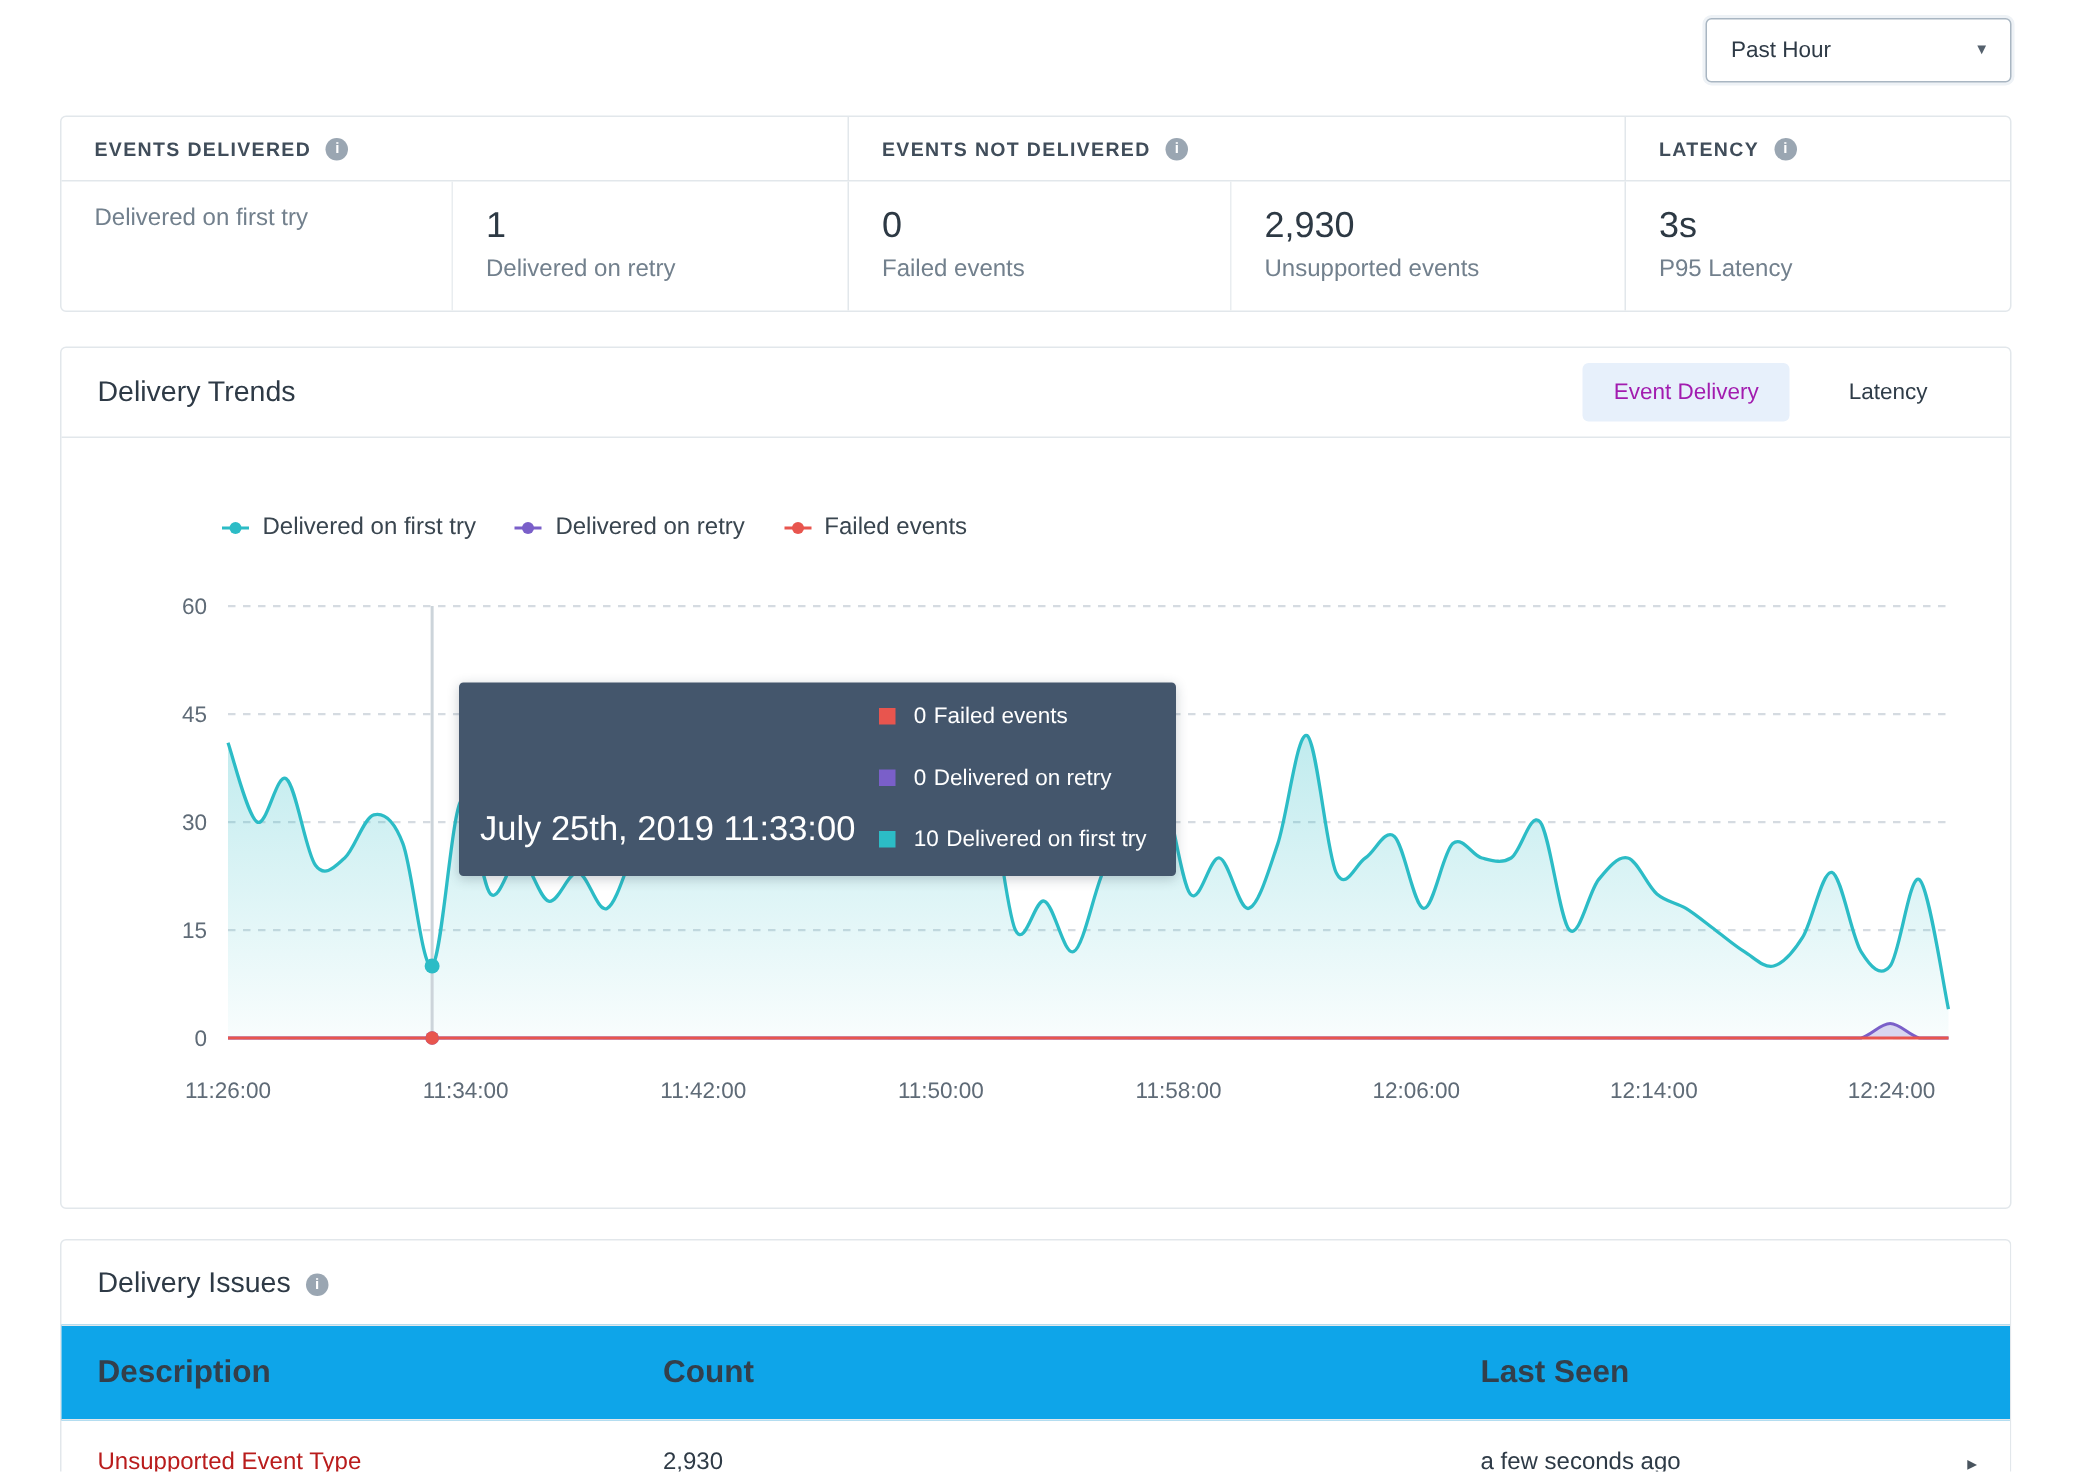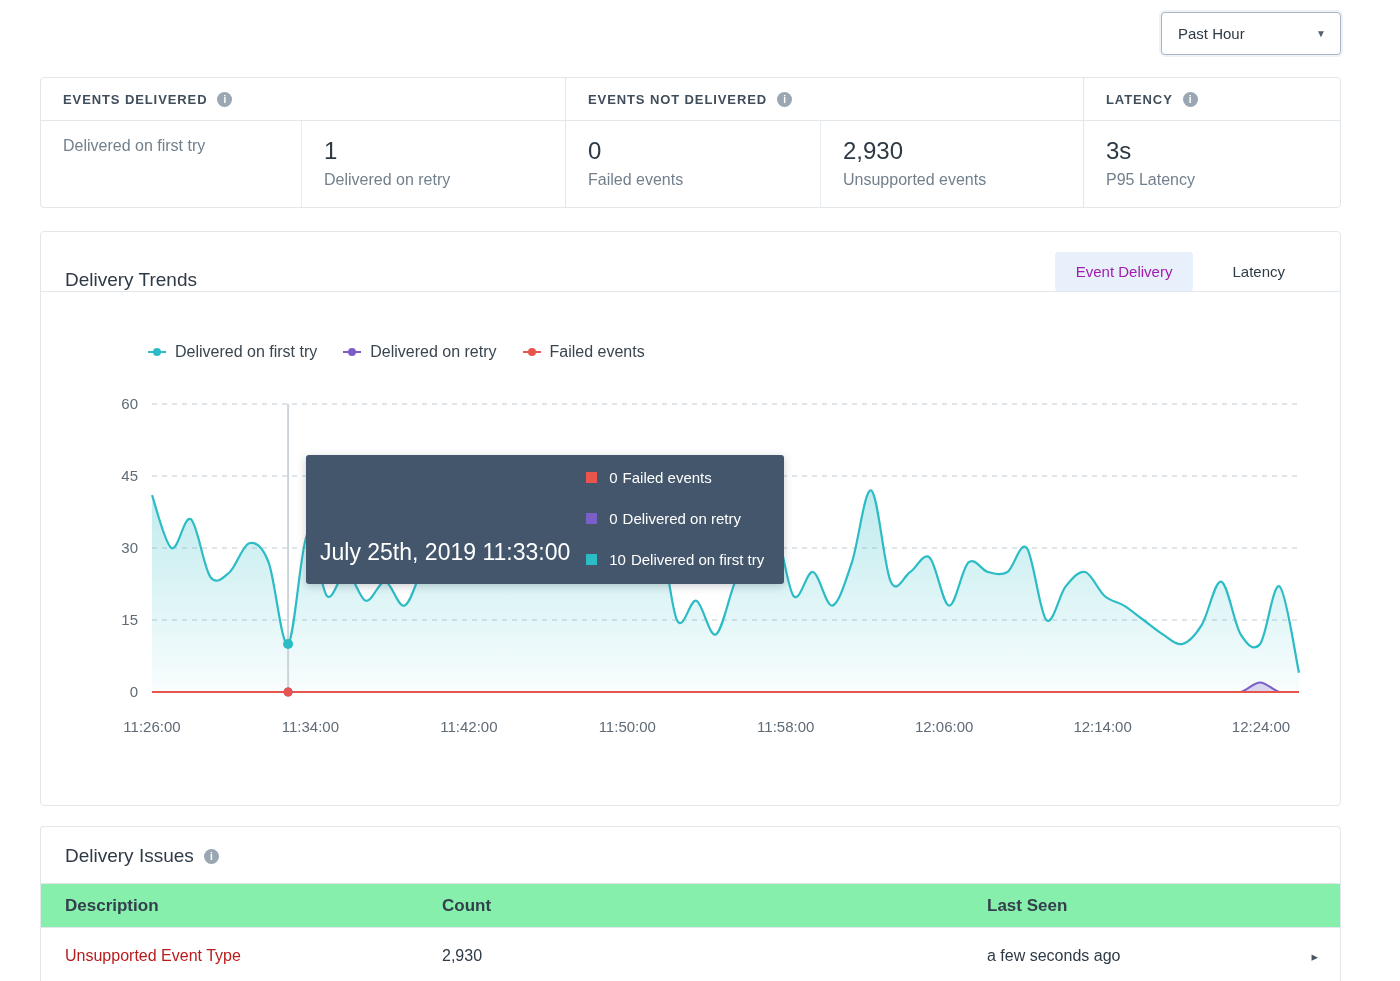--- a/index.html
+++ b/index.html
@@ -2,21 +2,21 @@
 <html><head>
 <meta charset="utf-8">
 <style>
   * { box-sizing: border-box; margin: 0; padding: 0; }
   html,body { width: 1400px; height: 981px; overflow: hidden; background: #fff;
     font-family: "Liberation Sans", sans-serif; color: #2e3a46; }
   .page { width: 1400px; height: 981px; position: relative; }
 
   
   .topbar { height: 66px; display: flex; justify-content: flex-end; padding: 12px 59px 0 40px; }
-  .dropdown { width: 180px; height: 43px; background: #fff; border: 1px solid #a9b6c2;
+  .dropdown { width: 204px; height: 43px; background: #fff; border: 1px solid #a9b6c2;
     border-radius: 4px; box-shadow: 0 0 0 2px #eef2f6; display: flex; align-items: center;
     justify-content: space-between; padding: 0 14px 0 16px; font-size: 15px; cursor: pointer; }
   .caret { font-size: 10px; color: #55616d; }
 
   
   .card { margin: 0 59px 0 40px; width: 1301px; background: #fff;
     border: 1px solid #e2e7eb; border-radius: 4px; }
 
   
   .stats-card { margin-top: 11px; }
@@ -31,21 +31,21 @@
   .stats-values { display: grid; grid-template-columns: 261px 264px 255px 263px 1fr; }
   .stat-cell { height: 86px; padding: 16px 0 0 22px; border-right: 1px solid #e9edf0; }
   .stat-cell.group-end { border-right: 1px solid #e2e7eb; }
   .stat-cell:last-child { border-right: none; }
   .stat-value { font-size: 24px; color: #2d3944; margin-bottom: 6px; }
   .stat-label { font-size: 16px; color: #72808d; }
 
   
   .trends-card { margin-top: 23px; }
   .trends-header { height: 60px; border-bottom: 1px solid #e2e7eb; display: flex;
-    align-items: flex-end; justify-content: space-between; padding: 0 34px 0 24px; }
+    align-items: center; justify-content: space-between; padding: 0 34px 0 24px; }
   .section-title { font-size: 19px; font-weight: 500; color: #2e3a46; }
   .tabs { display: flex; gap: 18px; }
   .tab { border: none; background: transparent; font-family: inherit; font-size: 15px;
     color: #2f3c48; padding: 11px 21px; border-radius: 4px; cursor: pointer; }
   .tab.active { background: #e7f0fb; color: #a21caf; }
 
   .trends-body { position: relative; padding-bottom: 57px; }
   .legend { display: flex; align-items: center; gap: 26px; margin: 50px 0 0 107px; height: 20px; }
   .legend-item { display: flex; align-items: center; gap: 9px; cursor: pointer; }
   .legend-marker { position: relative; width: 18px; height: 10px; flex: none; }
@@ -62,22 +62,22 @@
   .tt-entries { display: flex; flex-direction: column; gap: 24px; }
   .tt-row { display: flex; align-items: center; font-size: 15px; }
   .tt-square { width: 11px; height: 11px; margin-right: 12px; flex: none; }
   .tt-val { margin-right: 5px; }
 
   
   .issues-card { margin-top: 20px; border-bottom: none; border-bottom-left-radius: 0; border-bottom-right-radius: 0; }
   .issues-header { padding: 18px 24px 16px 24px; display: flex; align-items: center; gap: 10px; }
   .table-head, .table-row { display: grid; grid-template-columns: 377px 545px 1fr 48px;
     align-items: center; padding-left: 24px; }
-  .table-head { background: #86efac; border-top: 1px solid #e2e7eb; border-bottom: 1px solid #e2e7eb;
-    height: 45px; font-size: 17px; font-weight: 700; color: #333f4b; }
+  .table-head { background: #0ea5e9; border-top: 1px solid #e2e7eb; border-bottom: 1px solid #e2e7eb;
+    height: 64px; font-size: 21px; font-weight: 700; color: #333f4b; }
   .table-row { height: 57px; border-bottom: 1px solid #e2e7eb; font-size: 16px; cursor: pointer; }
   .issue-link { color: #b91c1c; text-decoration: none; font-size: 16px; cursor: pointer; }
   .chev { color: #49545e; font-size: 13px; text-align: right; padding-right: 22px; }
 </style>
 </head>
 <body>
 
 <div class="page">
 
   <div class="topbar">

